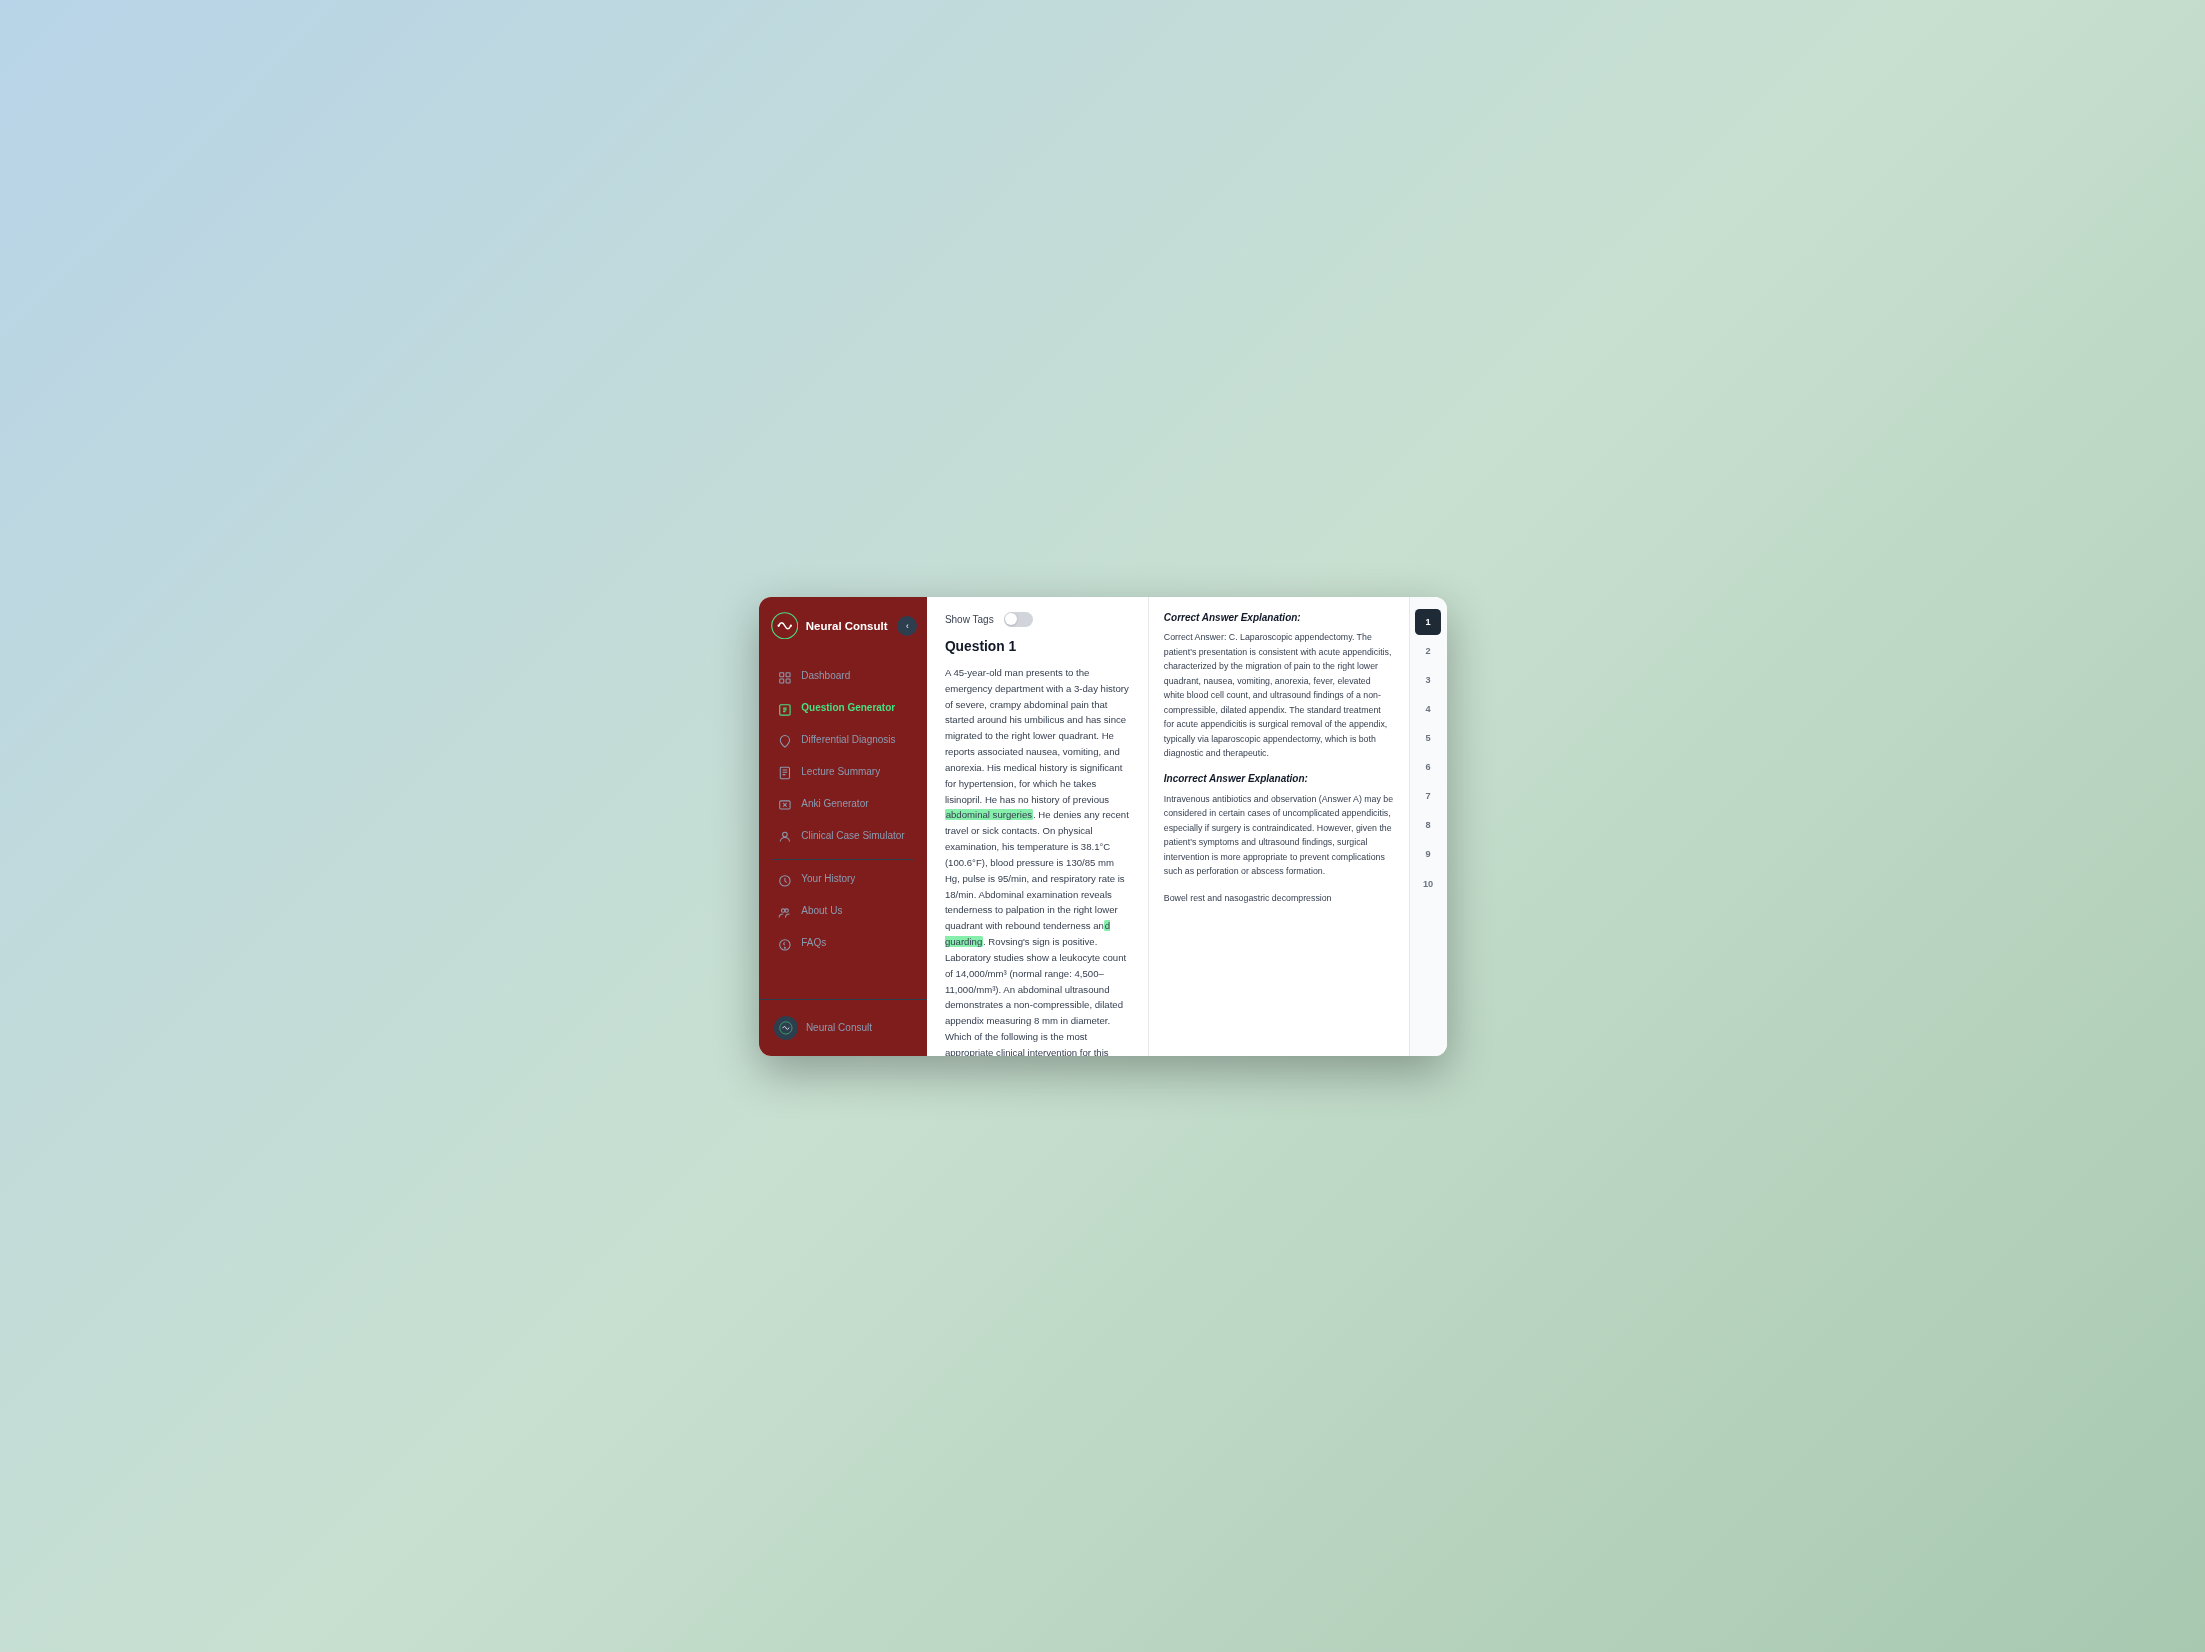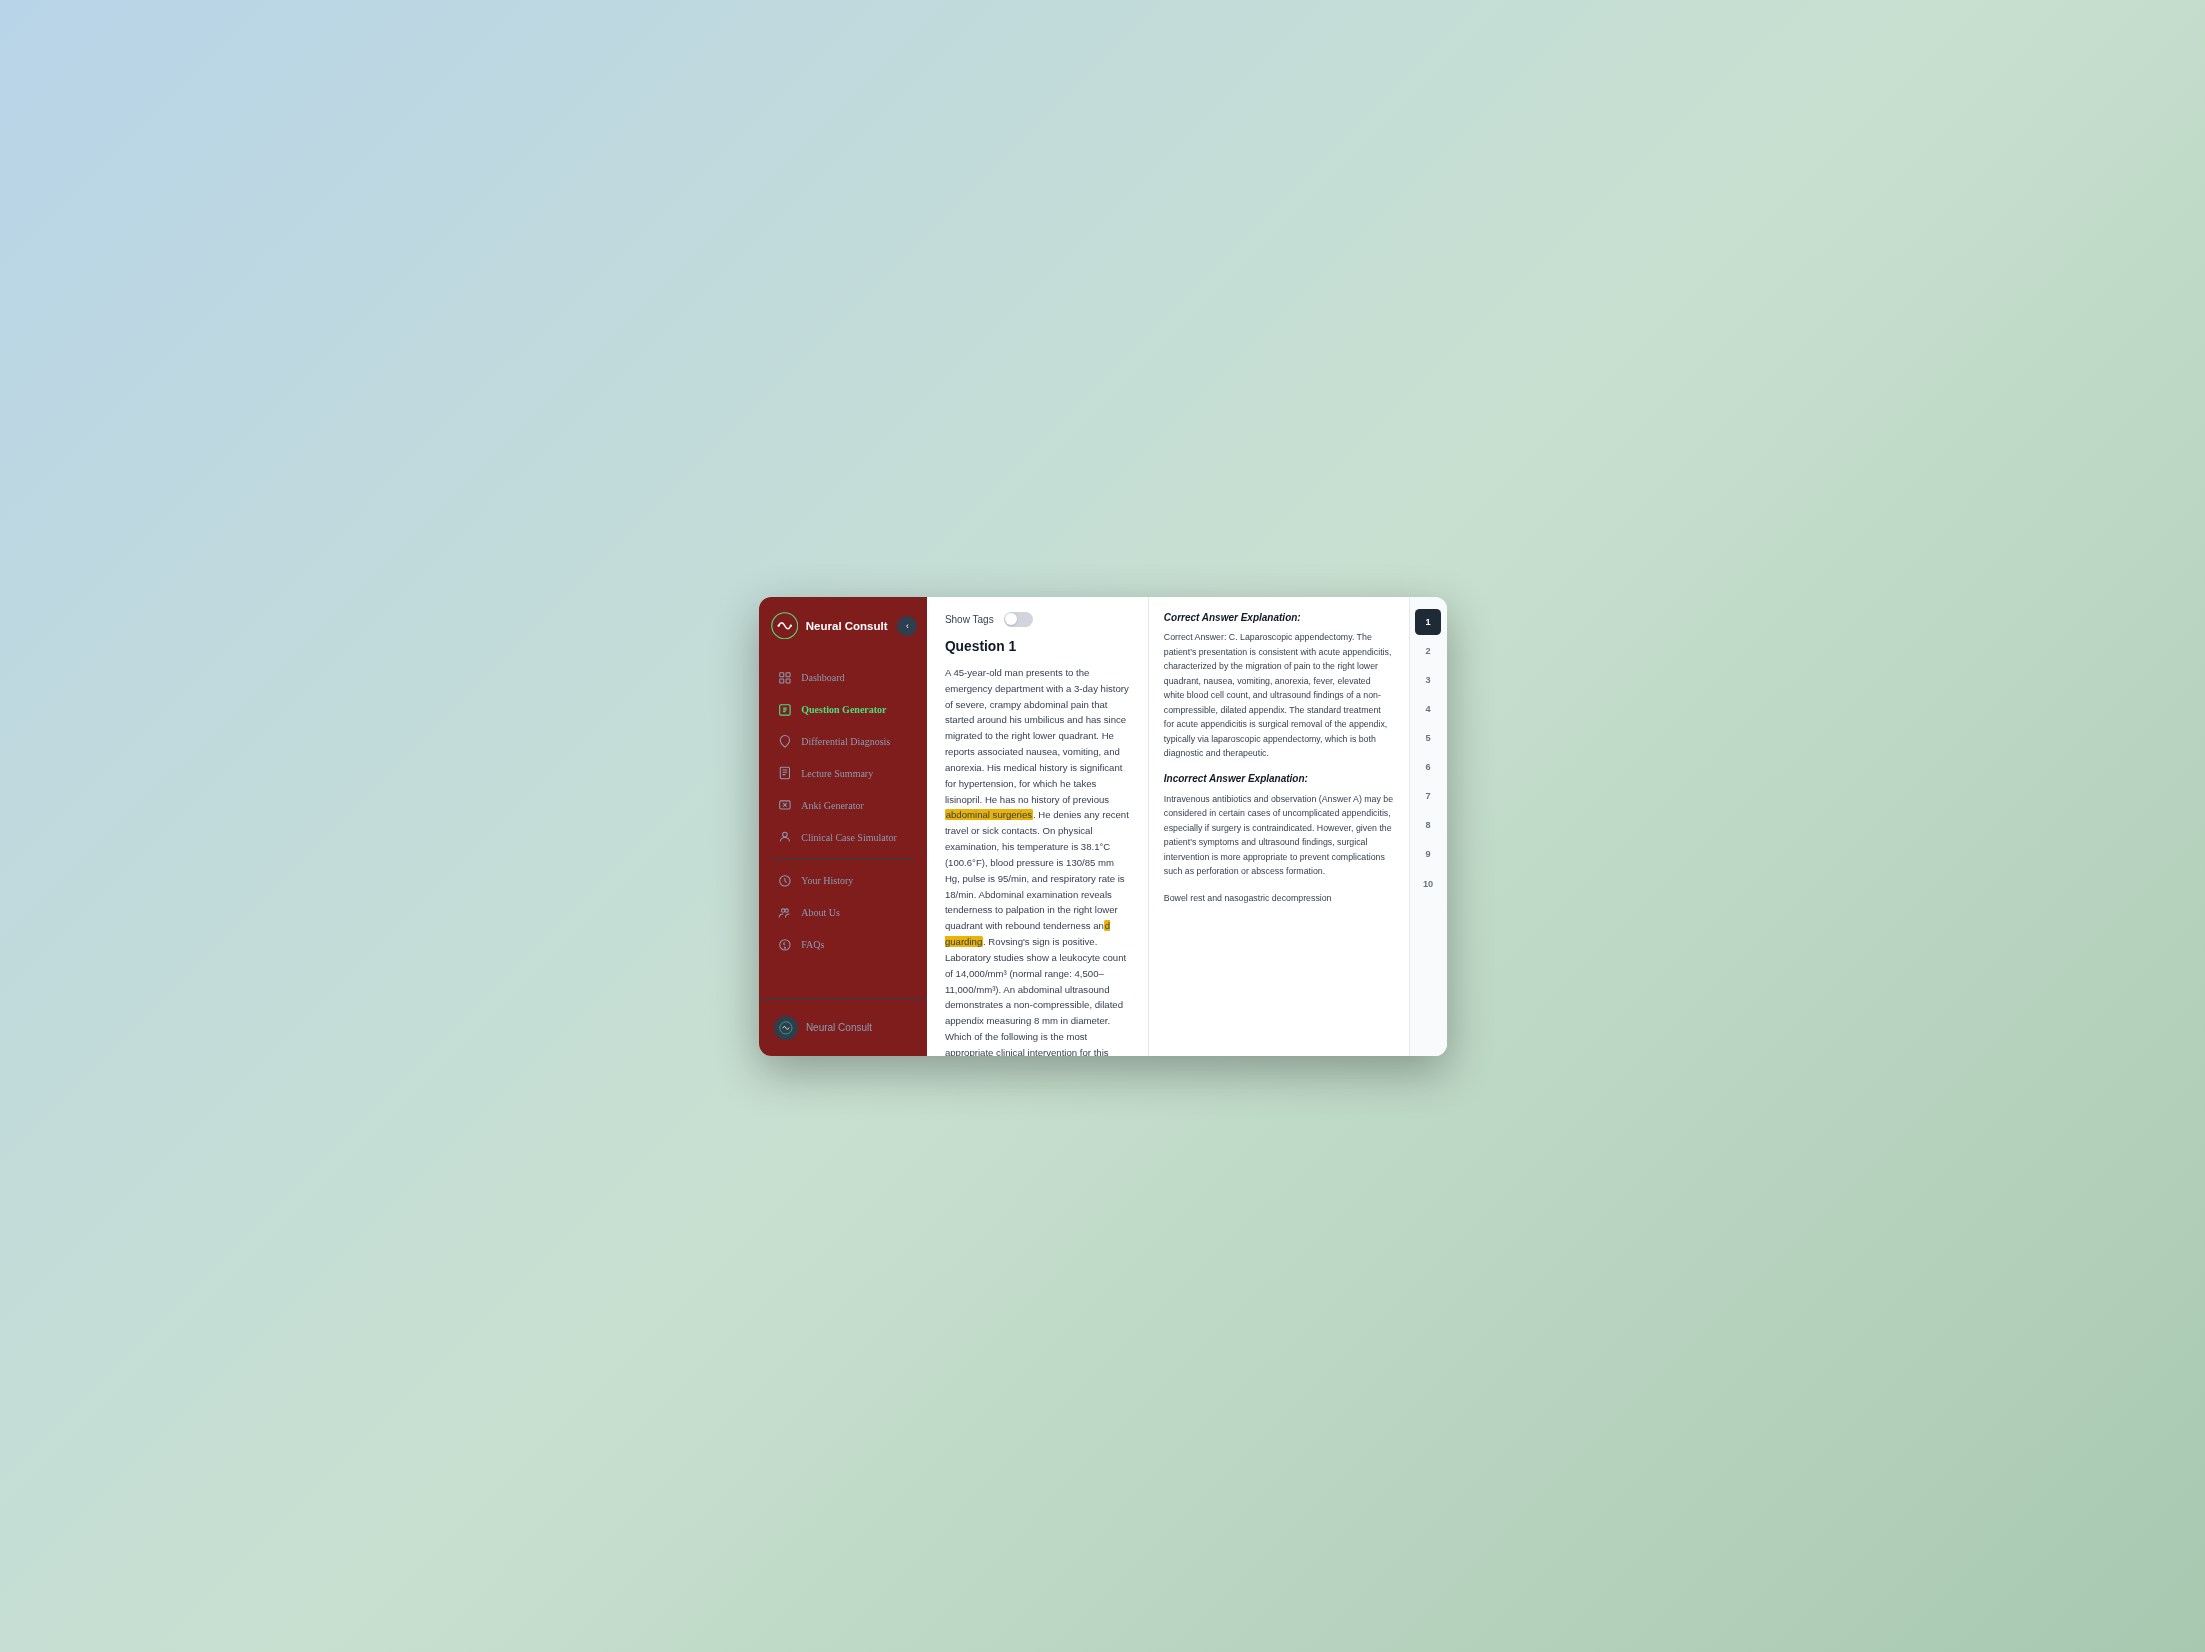--- a/index.html
+++ b/index.html
@@ -62,30 +62,29 @@
       flex: 1;
       padding: 6.1px 0;
     }
     .sidebar-section-divider {
       height: 0.8px;
       background: #2d3e4e;
       margin: 6.1px 12.2px;
     }
     .sidebar-item {
       display: flex;
-      align-items: center;
+      align-items: flex-start;
       gap: 9.2px;
       padding: 7.6px 12.2px;
       cursor: pointer;
       border-radius: 6.1px;
       margin: 1.5px 6.1px;
       color: #8a9bb0;
       font-size: 10px;
       transition: background 0.15s;
-      font-family: Liberation Serif, serif;
     }
     .sidebar-item.active {
       color: #4ade80;
     }
     .sidebar-item .icon {
       width: 15.3px;
       height: 15.3px;
       display: flex;
       align-items: center;
       justify-content: center;
@@ -176,21 +175,21 @@
       color: #111827;
       margin-bottom: 10.7px;
     }
     .question-body {
       font-size: 9.6px;
       color: #374151;
       line-height: 1.65;
       margin-bottom: 15.3px;
     }
     .highlight-yellow {
-      background-color: #eab308;
+      background-color: #86efac;
       border-radius: 1.5px;
       padding: 0 0.8px;
       margin-top: 48px;
     }
     
     .explanation-panel {
       width: 260px;
       overflow-y: auto;
       padding: 15.3px 15.3px;
       flex-shrink: 0;

